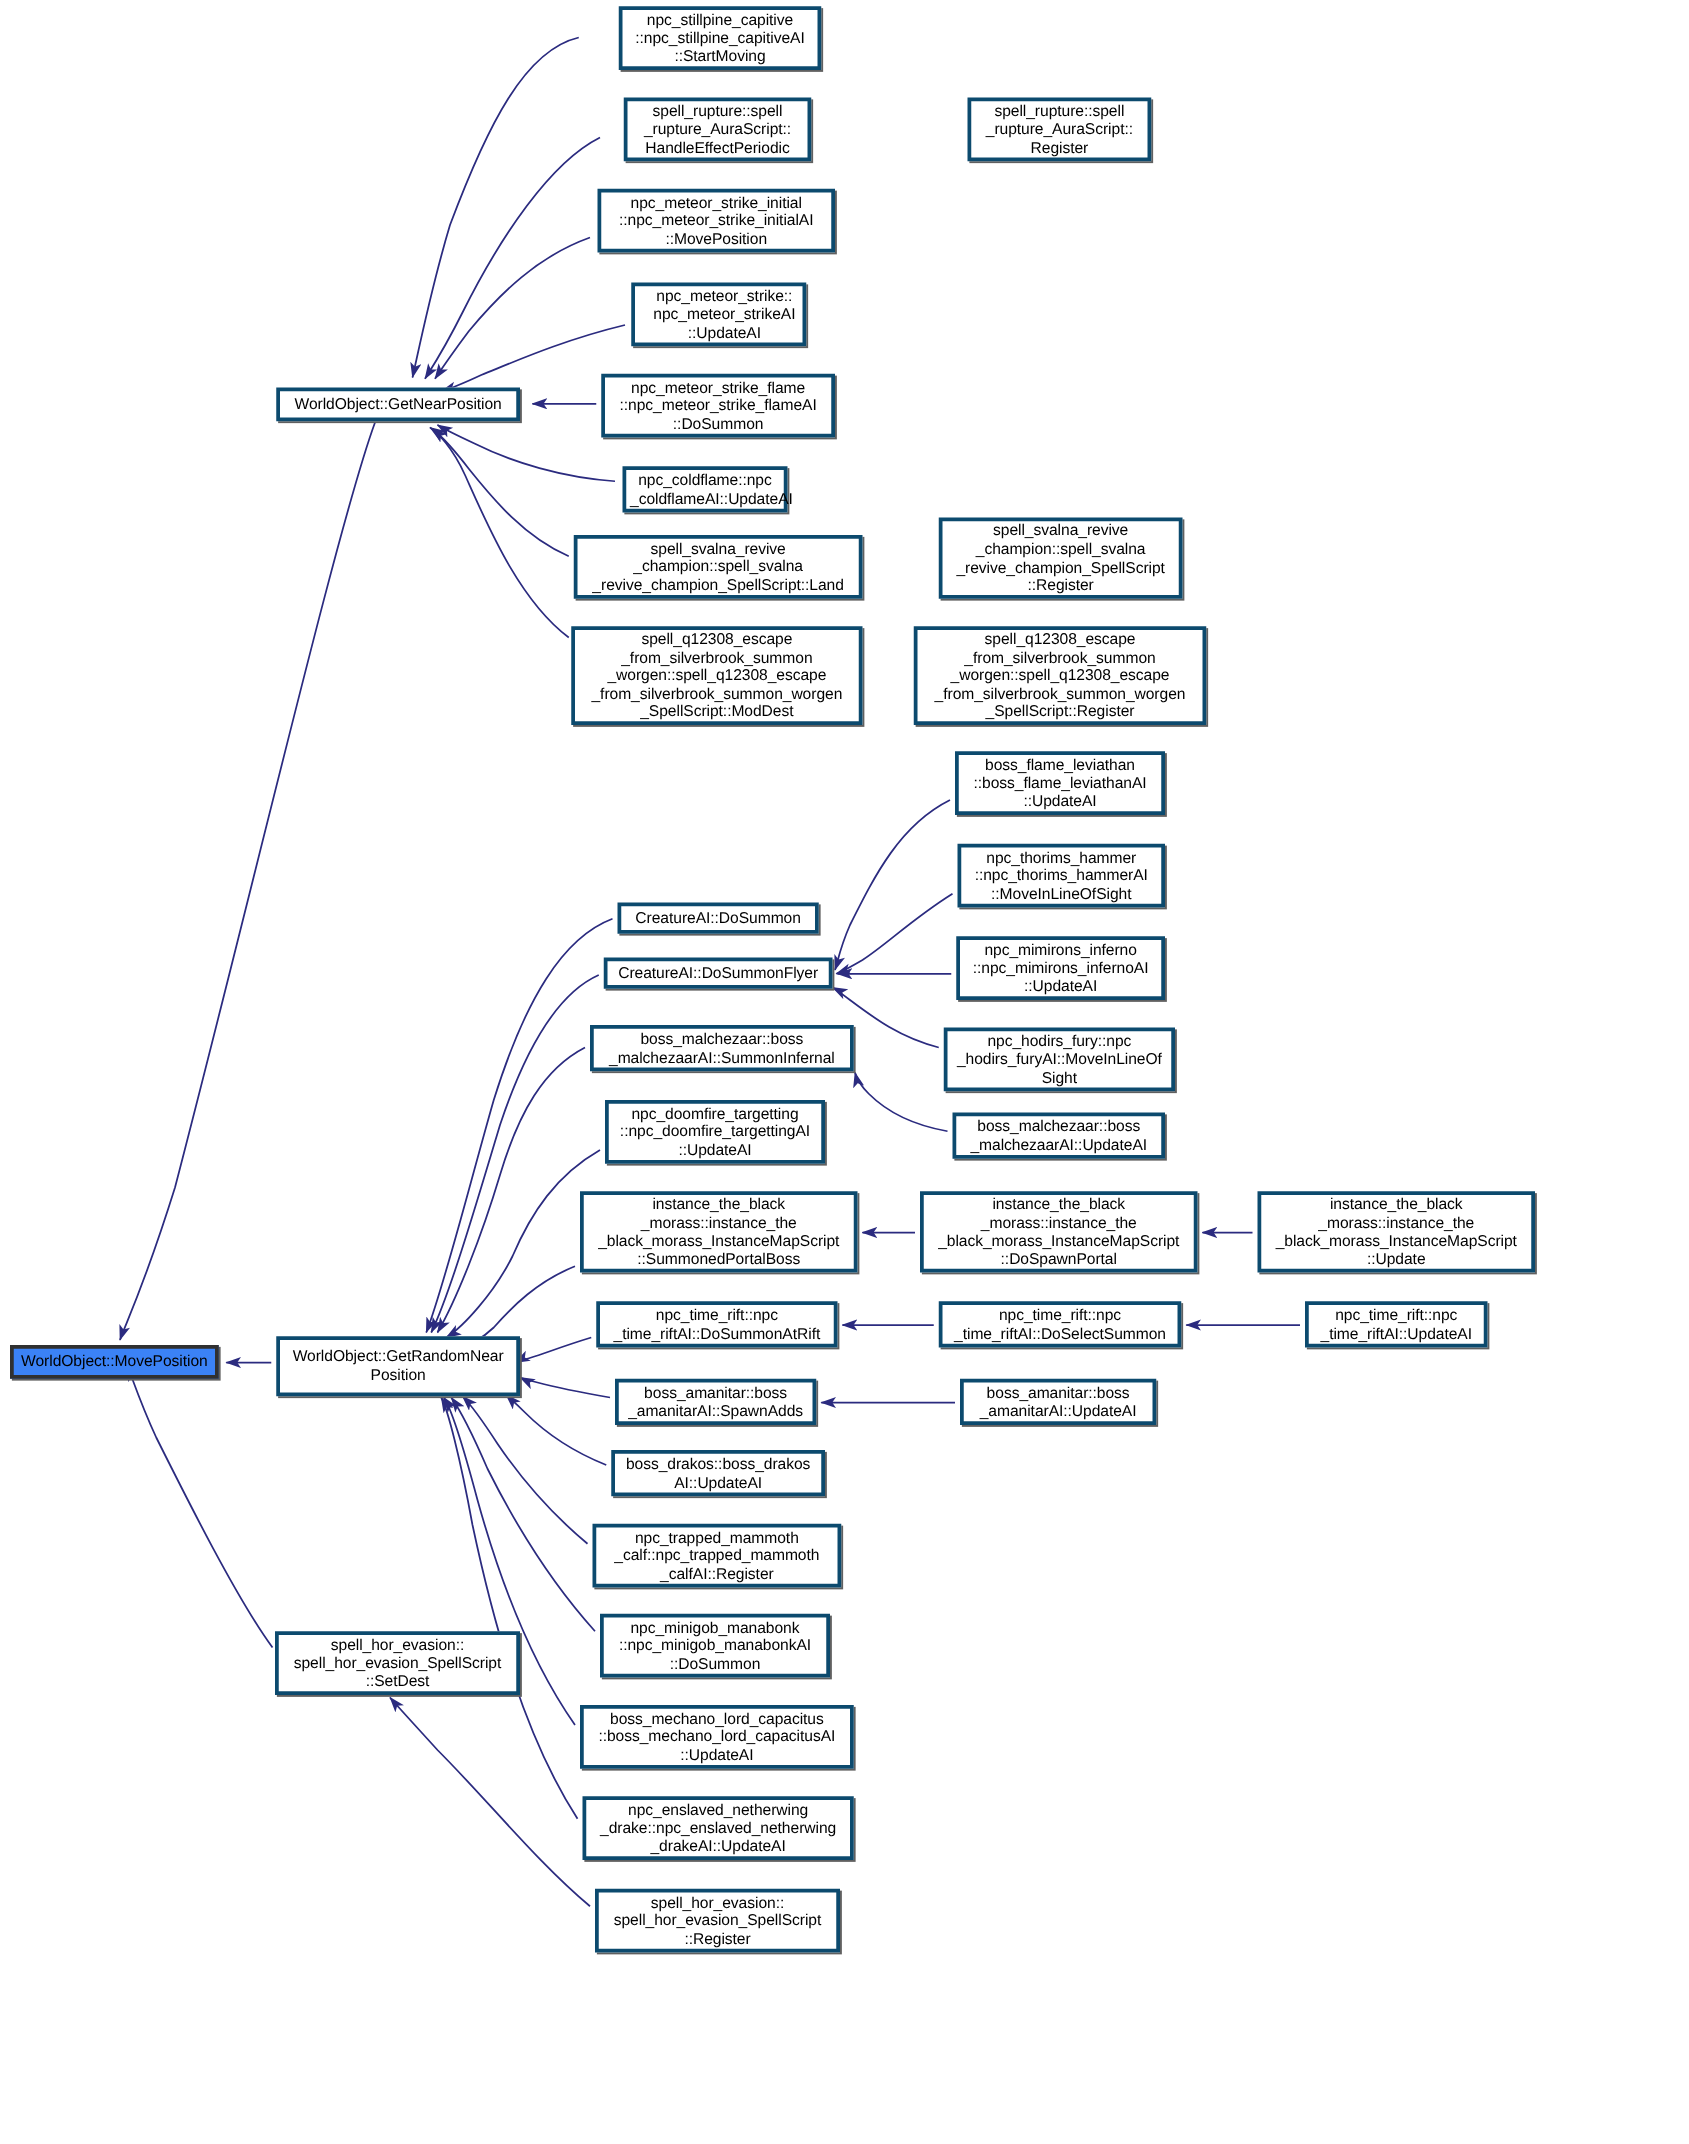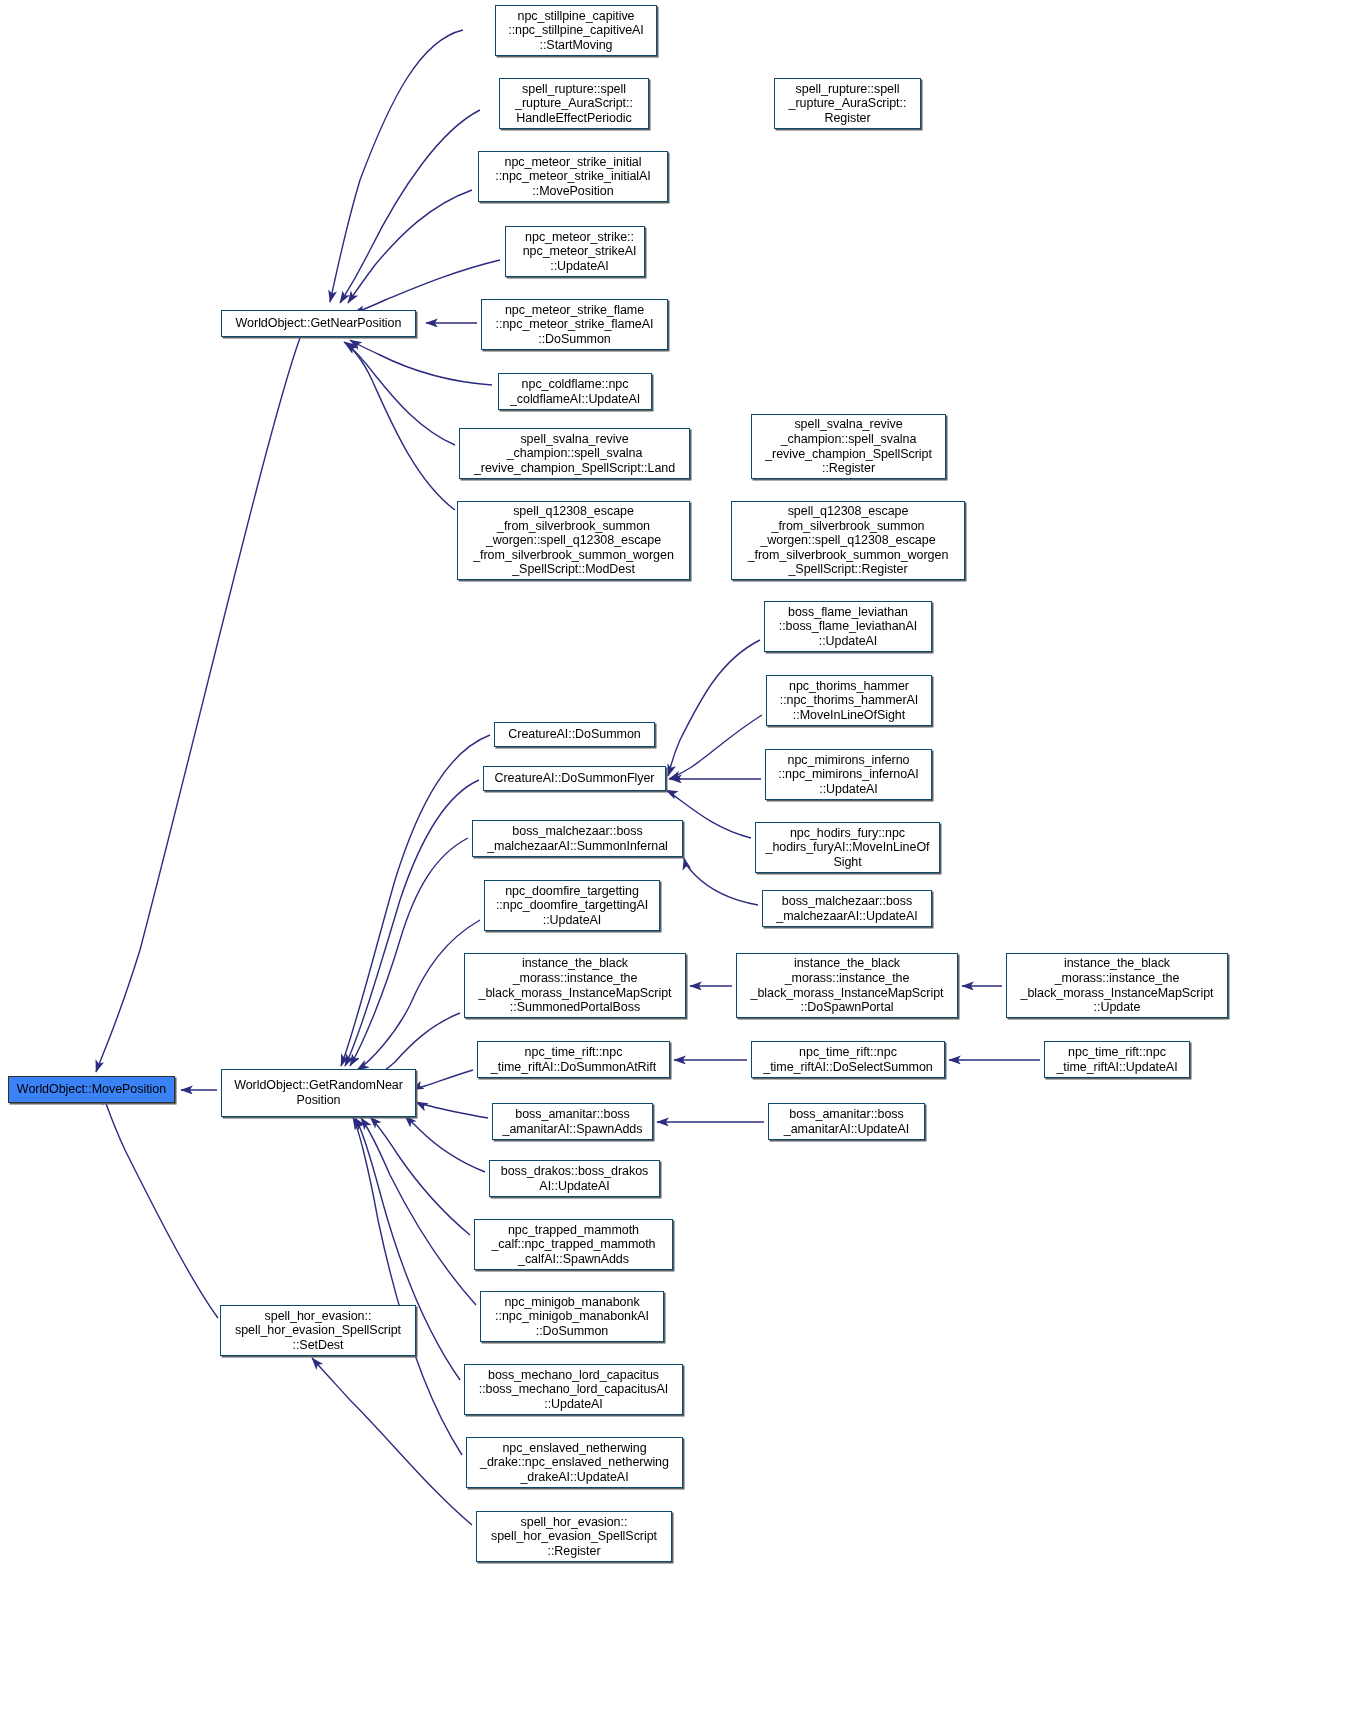--- a/index.html
+++ b/index.html
@@ -18,21 +18,21 @@
   svg.edges {
     position: absolute;
     left: 0; top: 0;
     width: 1351px;
     height: 1715px;
     pointer-events: none;
   }
   .node {
     position: absolute;
     box-sizing: border-box;
-    border: 1px solid #0c4a6e;
+    border: 3px solid #0c4a6e;
     background: #ffffff;
     color: #000000;
     font-size: 12.5px;
     line-height: 14.6px;
     text-align: center;
     display: flex;
     align-items: center;
     justify-content: center;
     padding: 1px 3px;
     white-space: pre-line;
@@ -111,21 +111,21 @@
 Register</span></div>
       <div class="node" style="left: 478px; top: 151px; width: 190px; height: 51px;"><span class="lbl">npc_meteor_strike_initial
 ::npc_meteor_strike_initialAI
 ::MovePosition</span></div>
       <div class="node" style="left: 505px; top: 226px; width: 140px; height: 51px; padding-left: 12px;"><span class="lbl">npc_meteor_strike::
 npc_meteor_strikeAI
 ::UpdateAI</span></div>
       <div class="node" style="left: 481px; top: 299px; width: 187px; height: 51px;"><span class="lbl">npc_meteor_strike_flame
 ::npc_meteor_strike_flameAI
 ::DoSummon</span></div>
-      <div class="node" style="left: 498px; top: 373px; width: 154px; height: 37px;"><span class="lbl">npc_coldflame::npc
+      <div class="node" style="left: 498px; top: 373px; width: 132px; height: 37px;"><span class="lbl">npc_coldflame::npc
 _coldflameAI::UpdateAI</span></div>
       <div class="node" style="left: 459px; top: 428px; width: 231px; height: 51px;"><span class="lbl">spell_svalna_revive
 _champion::spell_svalna
 _revive_champion_SpellScript::Land</span></div>
       <div class="node" style="left: 751px; top: 414px; width: 195px; height: 65px;"><span class="lbl">spell_svalna_revive
 _champion::spell_svalna
 _revive_champion_SpellScript
 ::Register</span></div>
       <div class="node" style="left: 457px; top: 501px; width: 233px; height: 79px;"><span class="lbl">spell_q12308_escape
 _from_silverbrook_summon
@@ -177,21 +177,21 @@
       <div class="node" style="left: 1044px; top: 1041px; width: 146px; height: 37px;"><span class="lbl">npc_time_rift::npc
 _time_riftAI::UpdateAI</span></div>
       <div class="node" style="left: 492px; top: 1103px; width: 161px; height: 37px;"><span class="lbl">boss_amanitar::boss
 _amanitarAI::SpawnAdds</span></div>
       <div class="node" style="left: 768px; top: 1103px; width: 157px; height: 37px;"><span class="lbl">boss_amanitar::boss
 _amanitarAI::UpdateAI</span></div>
       <div class="node" style="left: 489px; top: 1160px; width: 171px; height: 37px;"><span class="lbl">boss_drakos::boss_drakos
 AI::UpdateAI</span></div>
       <div class="node" style="left: 474px; top: 1219px; width: 199px; height: 51px;"><span class="lbl">npc_trapped_mammoth
 _calf::npc_trapped_mammoth
-_calfAI::SpawnAdds</span></div>
+_calfAI::Register</span></div>
       <div class="node" style="left: 480px; top: 1291px; width: 184px; height: 51px;"><span class="lbl">npc_minigob_manabonk
 ::npc_minigob_manabonkAI
 ::DoSummon</span></div>
       <div class="node" style="left: 464px; top: 1364px; width: 219px; height: 51px;"><span class="lbl">boss_mechano_lord_capacitus
 ::boss_mechano_lord_capacitusAI
 ::UpdateAI</span></div>
       <div class="node" style="left: 466px; top: 1437px; width: 217px; height: 51px;"><span class="lbl">npc_enslaved_netherwing
 _drake::npc_enslaved_netherwing
 _drakeAI::UpdateAI</span></div>
       <div class="node" style="left: 220px; top: 1305px; width: 196px; height: 51px;"><span class="lbl">spell_hor_evasion::

